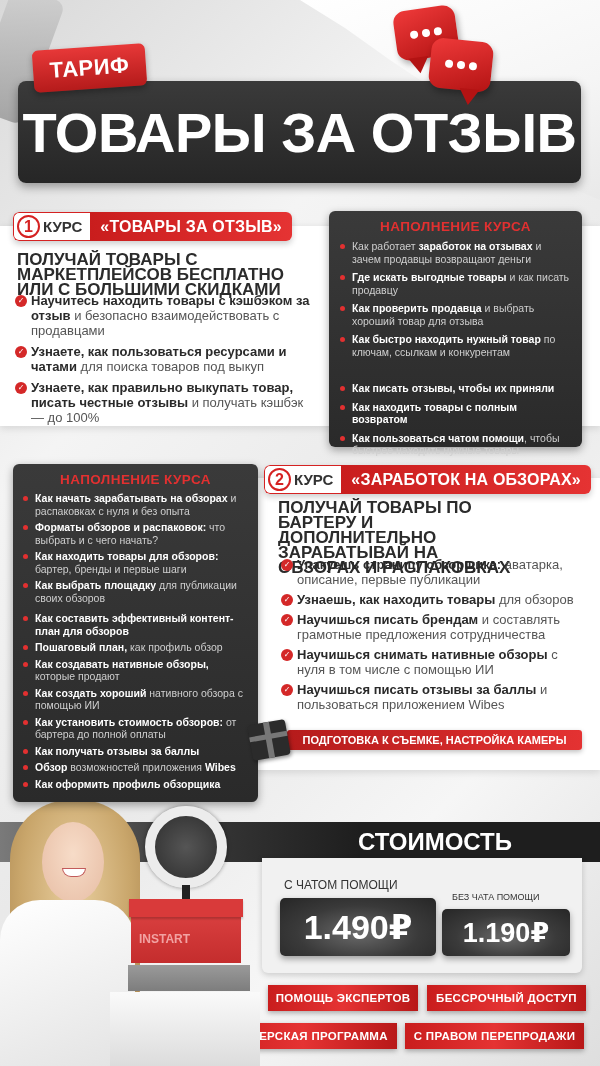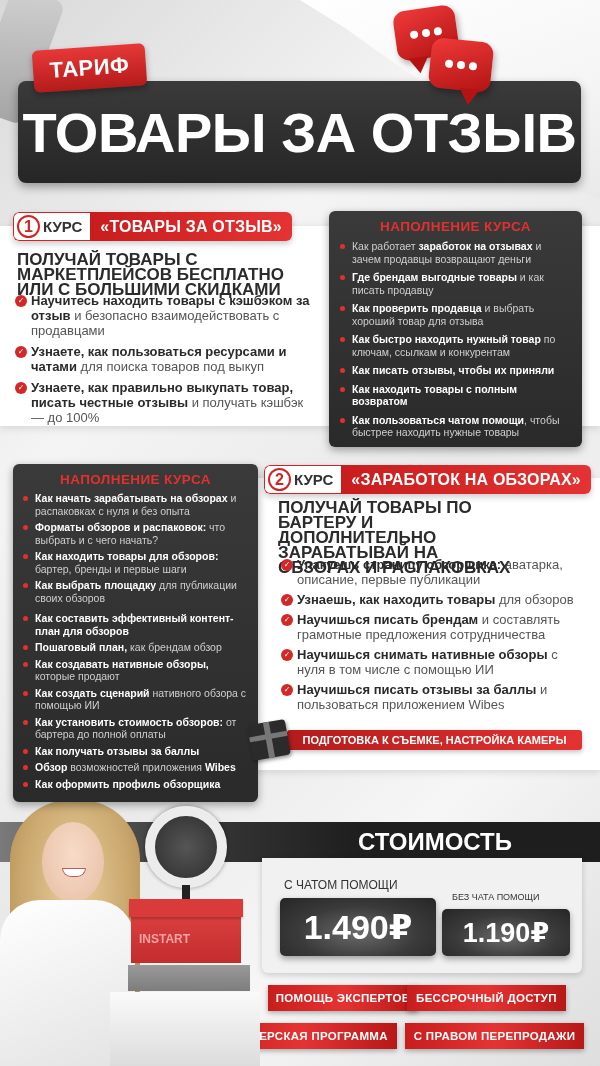--- a/index.html
+++ b/index.html
@@ -220,23 +220,23 @@
 <ul class="bullets" style="left:15px;top:293px;width:300px;">
   <li><span class="check">✓</span><b>Научитесь находить товары с кэшбэком за отзыв</b><span> и безопасно взаимодействовать с продавцами</span></li>
   <li><span class="check">✓</span><b>Узнаете, как пользоваться ресурсами и чатами</b><span> для поиска товаров под выкуп</span></li>
   <li><span class="check">✓</span><b>Узнаете, как правильно выкупать товар, писать честные отзывы</b><span> и получать кэшбэк — до 100%</span></li>
 </ul>
 
 <div class="dark-panel" style="left:329px;top:211px;width:253px;height:236px;padding:8px 10px 0 10px;">
   <div class="dp-title" style="margin-bottom:6px;">НАПОЛНЕНИЕ КУРСА</div>
   <ul class="dark-list">
     <li style="margin-bottom:6px;"><span class="rdot"></span><span>Как работает </span><b>заработок на отзывах</b><span> и зачем продавцы возвращают деньги</span></li>
-    <li style="margin-bottom:6px;"><span class="rdot"></span><b>Где брендам выгодные товары</b><span> и как писать продавцу</span></li>
+    <li style="margin-bottom:6px;"><span class="rdot"></span><b>Где искать выгодные товары</b><span> и как писать продавцу</span></li>
     <li style="margin-bottom:6px;"><span class="rdot"></span><b>Как проверить продавца</b><span> и выбрать хороший товар для отзыва</span></li>
-    <li style="margin-bottom:6px;"><span class="rdot"></span><b>Как быстро находить нужный товар</b><span> по ключам, ссылкам и конкурентам</span></li>
+    <li style="margin-bottom:24px;"><span class="rdot"></span><b>Как быстро находить нужный товар</b><span> по ключам, ссылкам и конкурентам</span></li>
     <li style="margin-bottom:6px;"><span class="rdot"></span><b>Как писать отзывы, чтобы их приняли</b><span></span></li>
     <li style="margin-bottom:6px;"><span class="rdot"></span><b>Как находить товары с полным возвратом</b><span></span></li>
     <li><span class="rdot"></span><b>Как пользоваться чатом помощи</b><span>, чтобы быстрее находить нужные товары</span></li>
   </ul>
 </div>
 
 <div class="white-panel" style="left:250px;top:478px;width:350px;height:292px;"></div>
 
 <div class="course-tag" style="left:264px;top:465px;">
   <div class="num-part">
@@ -260,42 +260,42 @@
 <div class="bonus-strip">ПОДГОТОВКА К СЪЕМКЕ, НАСТРОЙКА КАМЕРЫ</div>
 
 <div class="dark-panel" style="left:13px;top:464px;width:245px;height:338px;padding:8px 9px 0 9px;">
   <div class="dp-title" style="margin-bottom:5px;">НАПОЛНЕНИЕ КУРСА</div>
   <ul class="dark-list">
     <li style="margin-bottom:4px;"><span class="rdot"></span><b>Как начать зарабатывать на обзорах</b><span> и распаковках с нуля и без опыта</span></li>
     <li style="margin-bottom:4px;"><span class="rdot"></span><b>Форматы обзоров и распаковок:</b><span> что выбрать и с чего начать?</span></li>
     <li style="margin-bottom:4px;"><span class="rdot"></span><b>Как находить товары для обзоров:</b><span> бартер, бренды и первые шаги</span></li>
     <li style="margin-bottom:8px;"><span class="rdot"></span><b>Как выбрать площадку</b><span> для публикации своих обзоров</span></li>
     <li style="margin-bottom:4px;"><span class="rdot"></span><b>Как составить эффективный контент-план для обзоров</b><span></span></li>
-    <li style="margin-bottom:4px;"><span class="rdot"></span><b>Пошаговый план,</b><span> как брендам обзор</span></li>
+    <li style="margin-bottom:4px;"><span class="rdot"></span><b>Пошаговый план,</b><span> как профиль обзор</span></li>
     <li style="margin-bottom:4px;"><span class="rdot"></span><b>Как создавать нативные обзоры,</b><span> которые продают</span></li>
-    <li style="margin-bottom:4px;"><span class="rdot"></span><b>Как создать сценарий</b><span> нативного обзора с помощью ИИ</span></li>
+    <li style="margin-bottom:4px;"><span class="rdot"></span><b>Как создать хороший</b><span> нативного обзора с помощью ИИ</span></li>
     <li style="margin-bottom:4px;"><span class="rdot"></span><b>Как установить стоимость обзоров:</b><span> от бартера до полной оплаты</span></li>
     <li style="margin-bottom:4px;"><span class="rdot"></span><b>Как получать отзывы за баллы</b><span></span></li>
     <li style="margin-bottom:4px;"><span class="rdot"></span><b>Обзор</b><span> возможностей приложения </span><b>Wibes</b></li>
     <li><span class="rdot"></span><b>Как оформить профиль обзорщика</b><span></span></li>
   </ul>
 </div>
 
 <div class="price-band"></div>
 <div class="price-band-title">СТОИМОСТЬ</div>
 
 <div class="price-card">
   <div class="price-label" style="left:22px;top:20px;font-size:12px;">С ЧАТОМ ПОМОЩИ</div>
   <div class="price-box" style="left:18px;top:40px;width:156px;height:58px;font-size:34px;text-align:center;">1.490₽</div>
   <div class="price-label" style="left:190px;top:34px;font-size:9px;">БЕЗ ЧАТА ПОМОЩИ</div>
   <div class="price-box" style="left:180px;top:51px;width:128px;height:47px;font-size:27px;">1.190₽</div>
 </div>
 
 <div class="feat" style="left:268px;top:985px;width:150px;">ПОМОЩЬ ЭКСПЕРТОВ</div>
-<div class="feat" style="left:407px;top:985px;width:159px;">БЕССРОЧНЫЙ ДОСТУП</div>
+<div class="feat" style="left:427px;top:985px;width:159px;">БЕССРОЧНЫЙ ДОСТУП</div>
 <div class="feat" style="left:209px;top:1023px;width:188px;">ПАРТНЕРСКАЯ ПРОГРАММА</div>
 <div class="feat" style="left:405px;top:1023px;width:179px;">С ПРАВОМ ПЕРЕПРОДАЖИ</div>
 
 <div class="woman-hair"></div>
 <div class="woman-face"></div>
 <div class="woman-smile"></div>
 <div class="woman-shirt"></div>
 <div class="ring"></div>
 <div class="ring-stand"></div>
 <div class="box-red">

